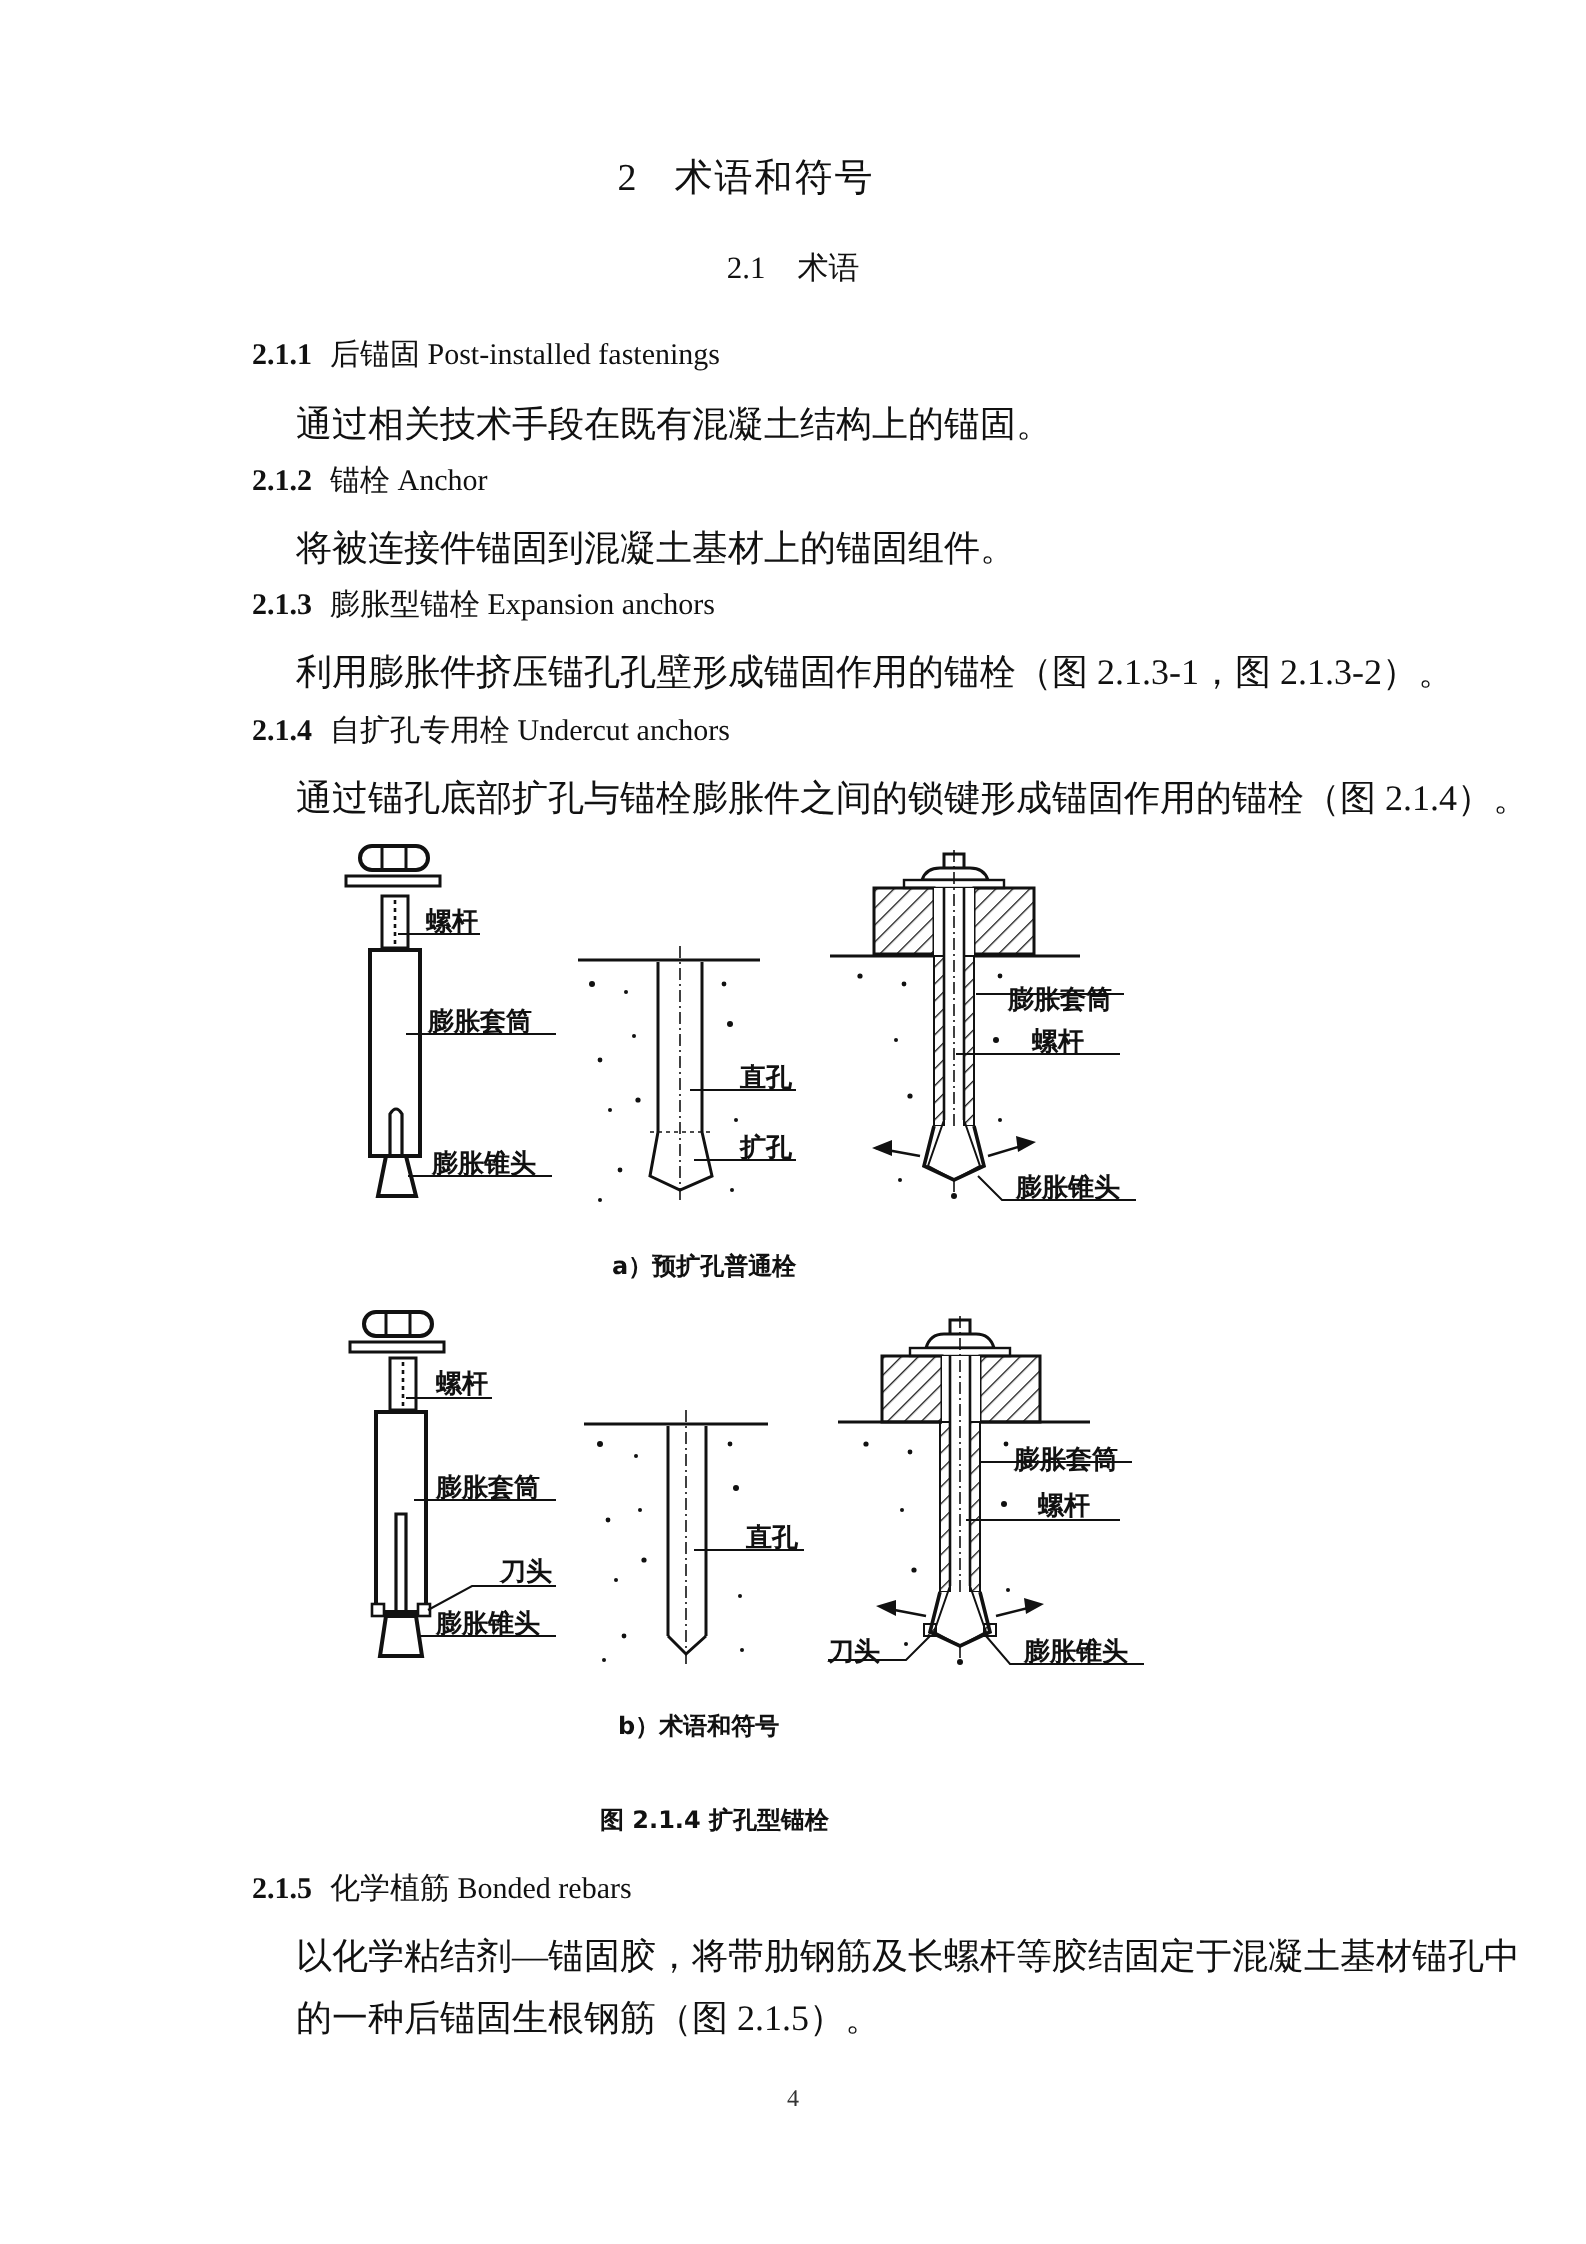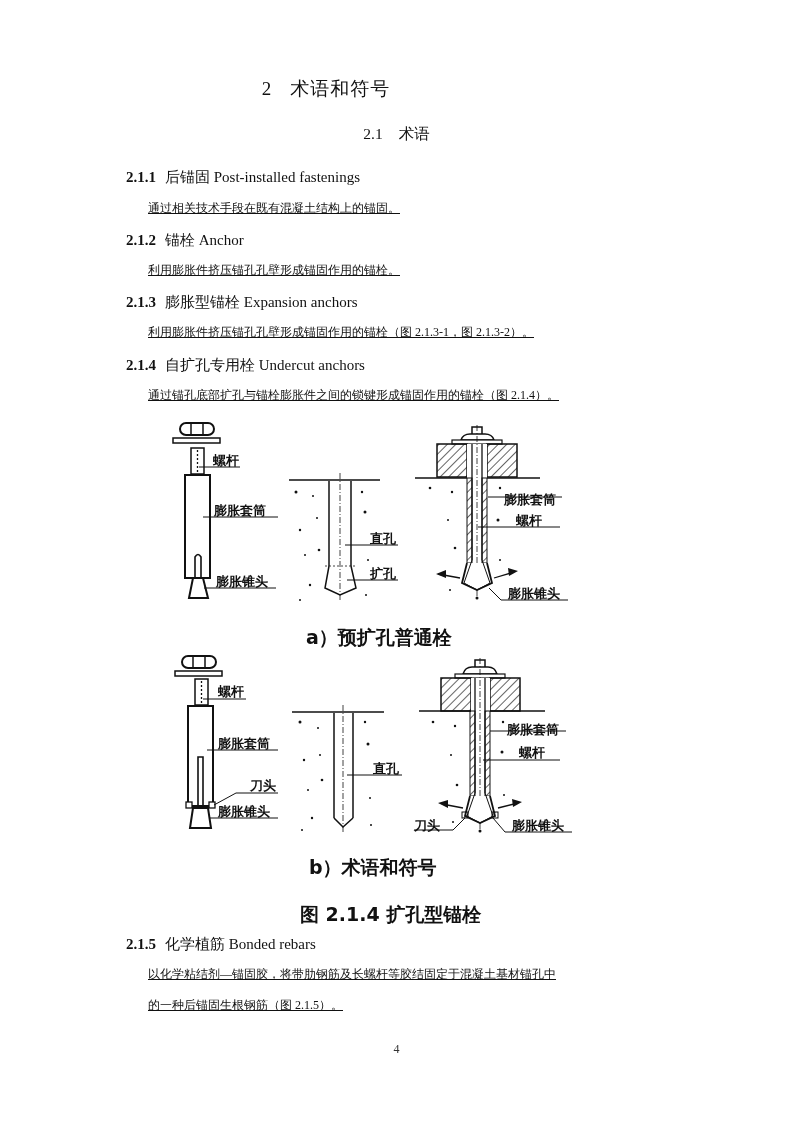--- a/index.html
+++ b/index.html
@@ -1,26 +1,26 @@
 <!DOCTYPE html>
 <html><head>
   <meta charset="utf-8">
   <style>
     html, body { margin:0; padding:0; background:#ffffff; }
     body { width:793px; height:1122px; position:relative; overflow:hidden;
            font-family: "Liberation Serif", "DejaVu Serif", serif; color:#111; }
     .abs { position:absolute;text-align:center; }
-    .h1 { top:76px; left:0; width:652px; text-align:center; font-size:19px; letter-spacing:1px; }
+    .h1 { top:76px; left:0; width:652px; text-align:center; font-size:19px; letter-spacing:1px;padding-left:47px; }
     .h1 .num { margin-right:18px; }
     .h2 { top:124px; left:0; width:793px; text-align:center; font-size:15.5px; }
     .h2 .num { margin-right:16px; }
     .term { left:117px; font-size:15px; white-space:nowrap; }
     .term .tnum { font-weight:bold; display:inline-block; width:48px; }
-    .body { left:148px; font-size:12px; white-space:nowrap;text-decoration:underline; }
-    .cap { font-family:"DejaVu Sans", sans-serif; font-weight:bold; font-size:19px; white-space:nowrap; }
+    .body { left:148px; font-size:18px; white-space:nowrap; }
+    .cap { font-family:"DejaVu Sans", sans-serif; font-weight:bold; font-size:12px; white-space:nowrap; }
     .lbl { font-family:"DejaVu Sans", sans-serif; font-weight:bold; font-size:13px; white-space:nowrap; position:absolute; }
     .pagenum { top:1042px; left:0; width:793px; text-align:center; font-size:12px; color:#333; }
   </style>
 </head>
 <body>
 
 <div class="abs h1">
   <span class="num">2</span><span>术语和符号</span>
 </div>
 <div class="abs h2">
@@ -28,21 +28,21 @@
 </div>
 
 <div class="abs term" style="top:168px">
   <span class="tnum">2.1.1</span><span>后锚固 Post-installed fastenings</span>
 </div>
 <div class="abs body" style="top:200px">通过相关技术手段在既有混凝土结构上的锚固。</div>
 
 <div class="abs term" style="top:231px">
   <span class="tnum">2.1.2</span><span>锚栓 Anchor</span>
 </div>
-<div class="abs body" style="top:262px">利用膨胀件挤压锚孔孔壁形成锚固作用的锚栓。</div>
+<div class="abs body" style="top:262px">将被连接件锚固到混凝土基材上的锚固组件。</div>
 
 <div class="abs term" style="top:293px">
   <span class="tnum">2.1.3</span><span>膨胀型锚栓  Expansion anchors</span>
 </div>
 <div class="abs body" style="top:324px">利用膨胀件挤压锚孔孔壁形成锚固作用的锚栓（图 2.1.3-1，图 2.1.3-2）。</div>
 
 <div class="abs term" style="top:356px">
   <span class="tnum">2.1.4</span><span>自扩孔专用栓  Undercut anchors</span>
 </div>
 <div class="abs body" style="top:387px">通过锚孔底部扩孔与锚栓膨胀件之间的锁键形成锚固作用的锚栓（图 2.1.4）。</div>

